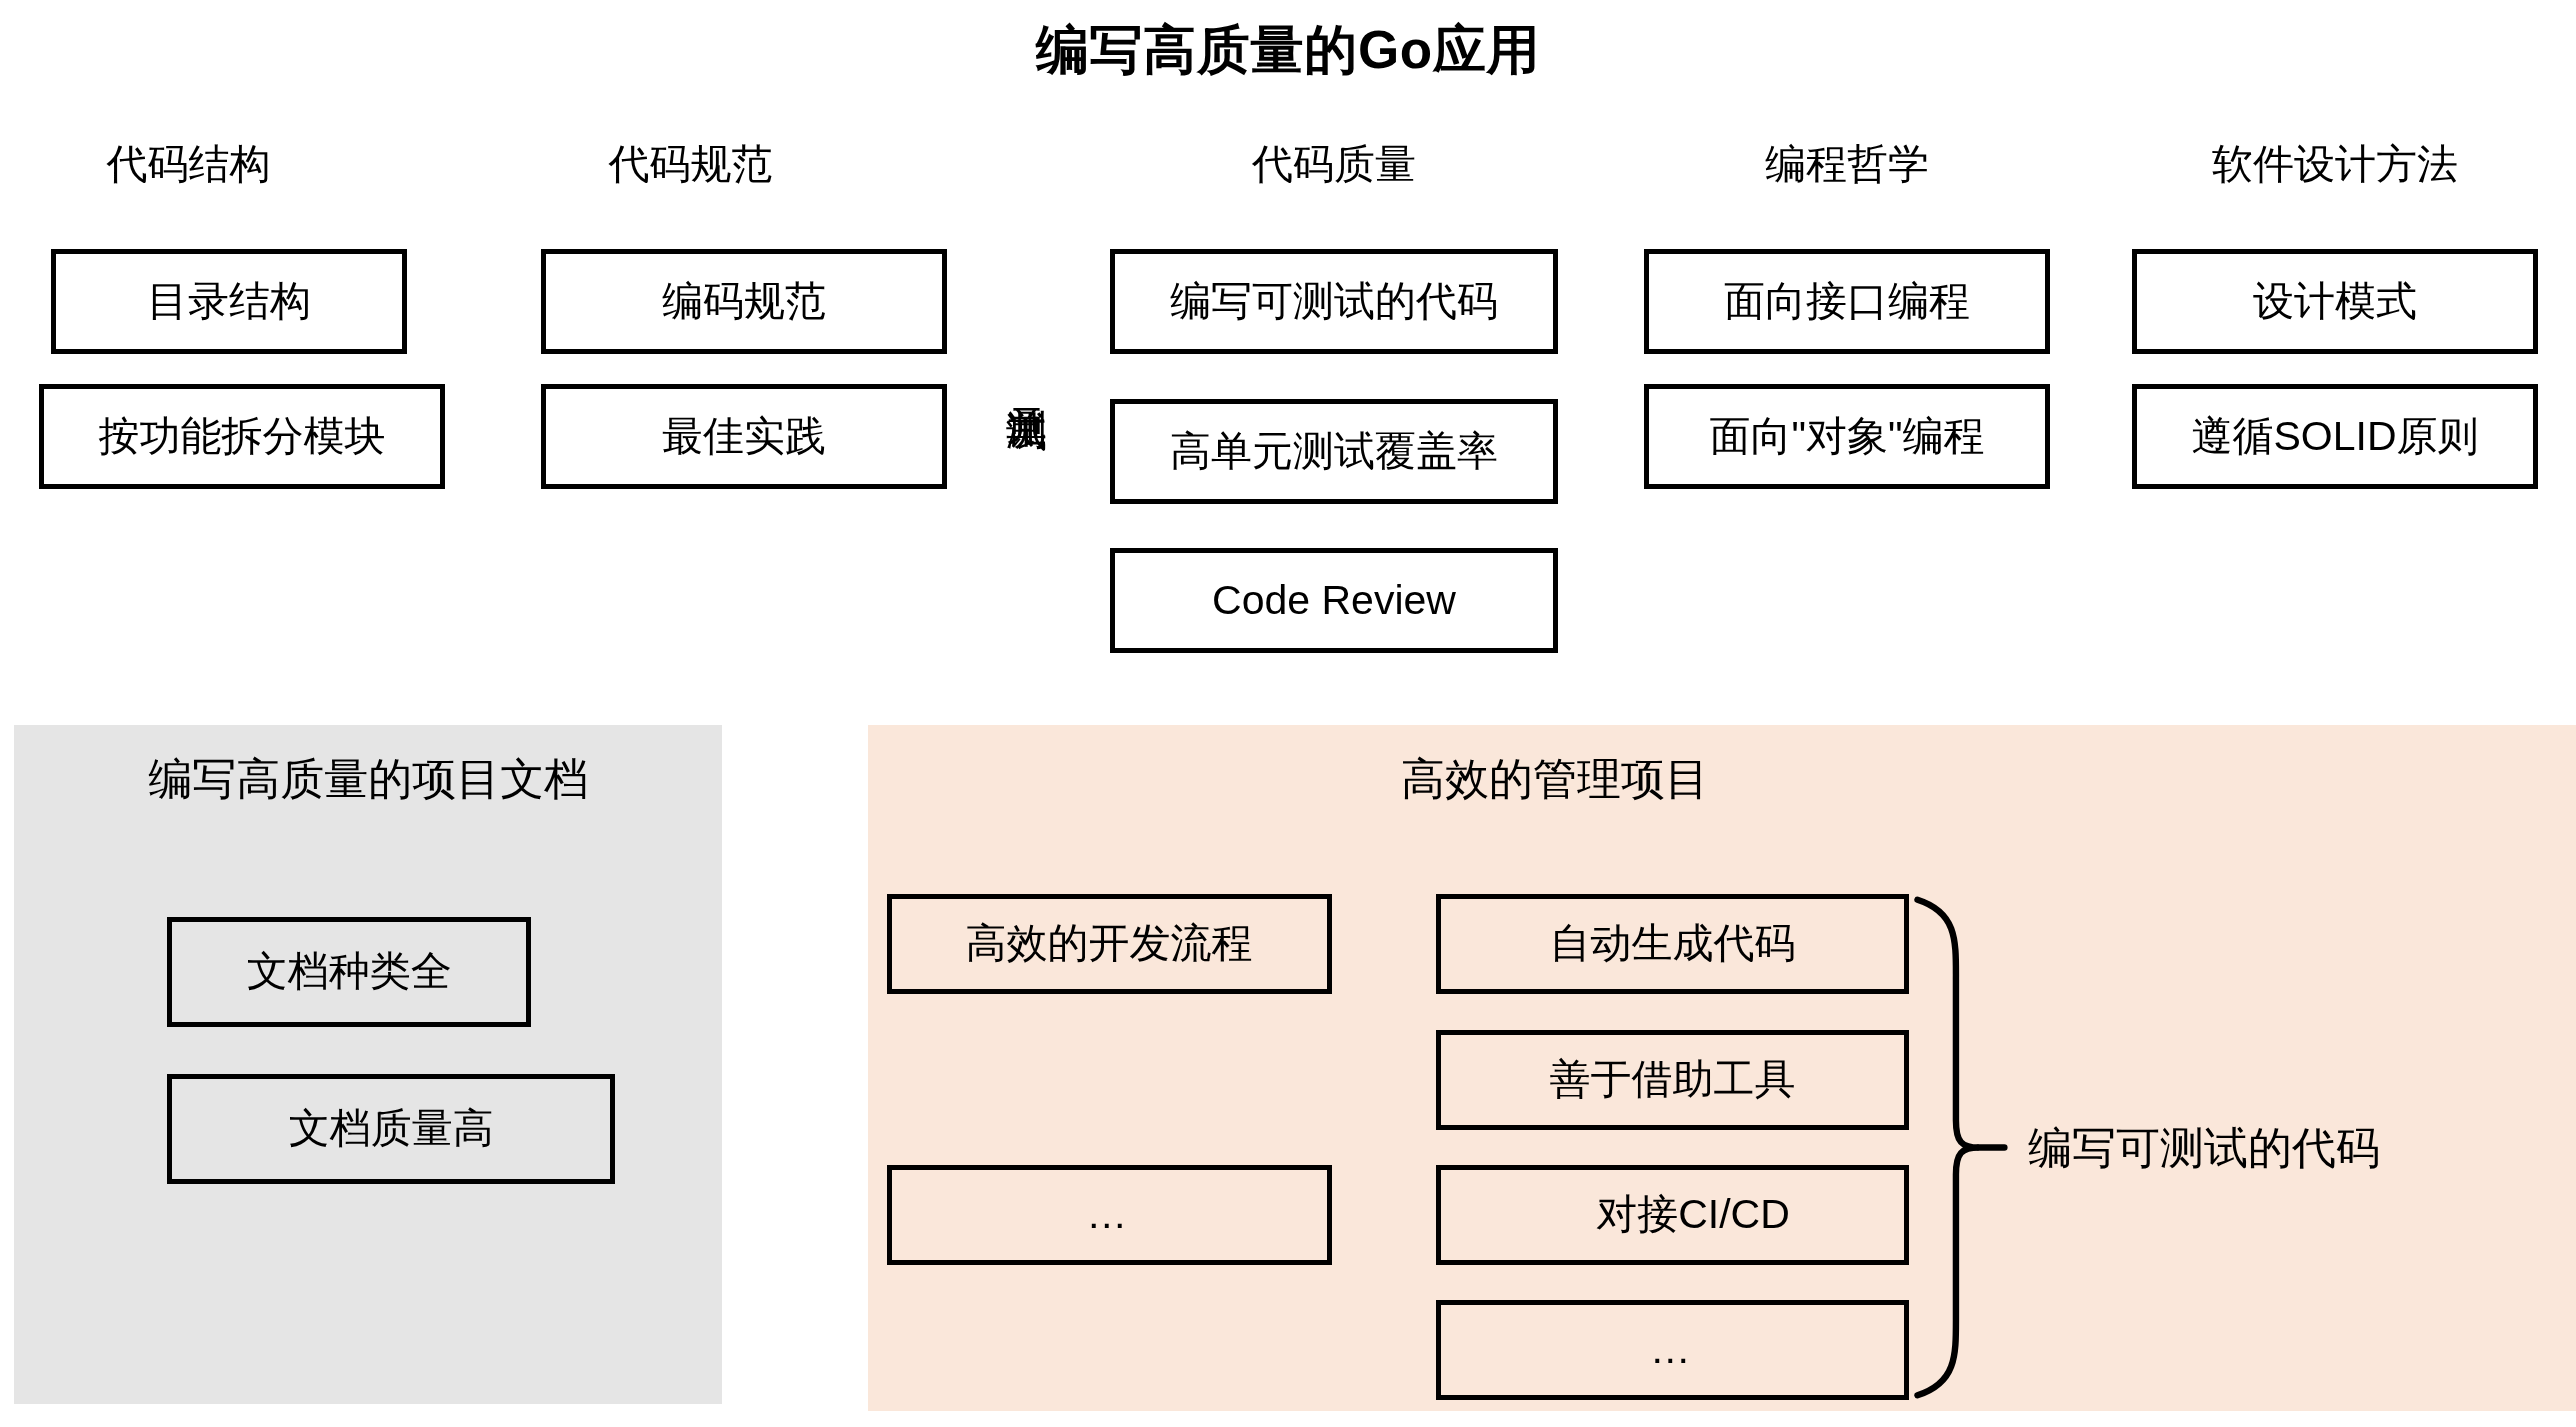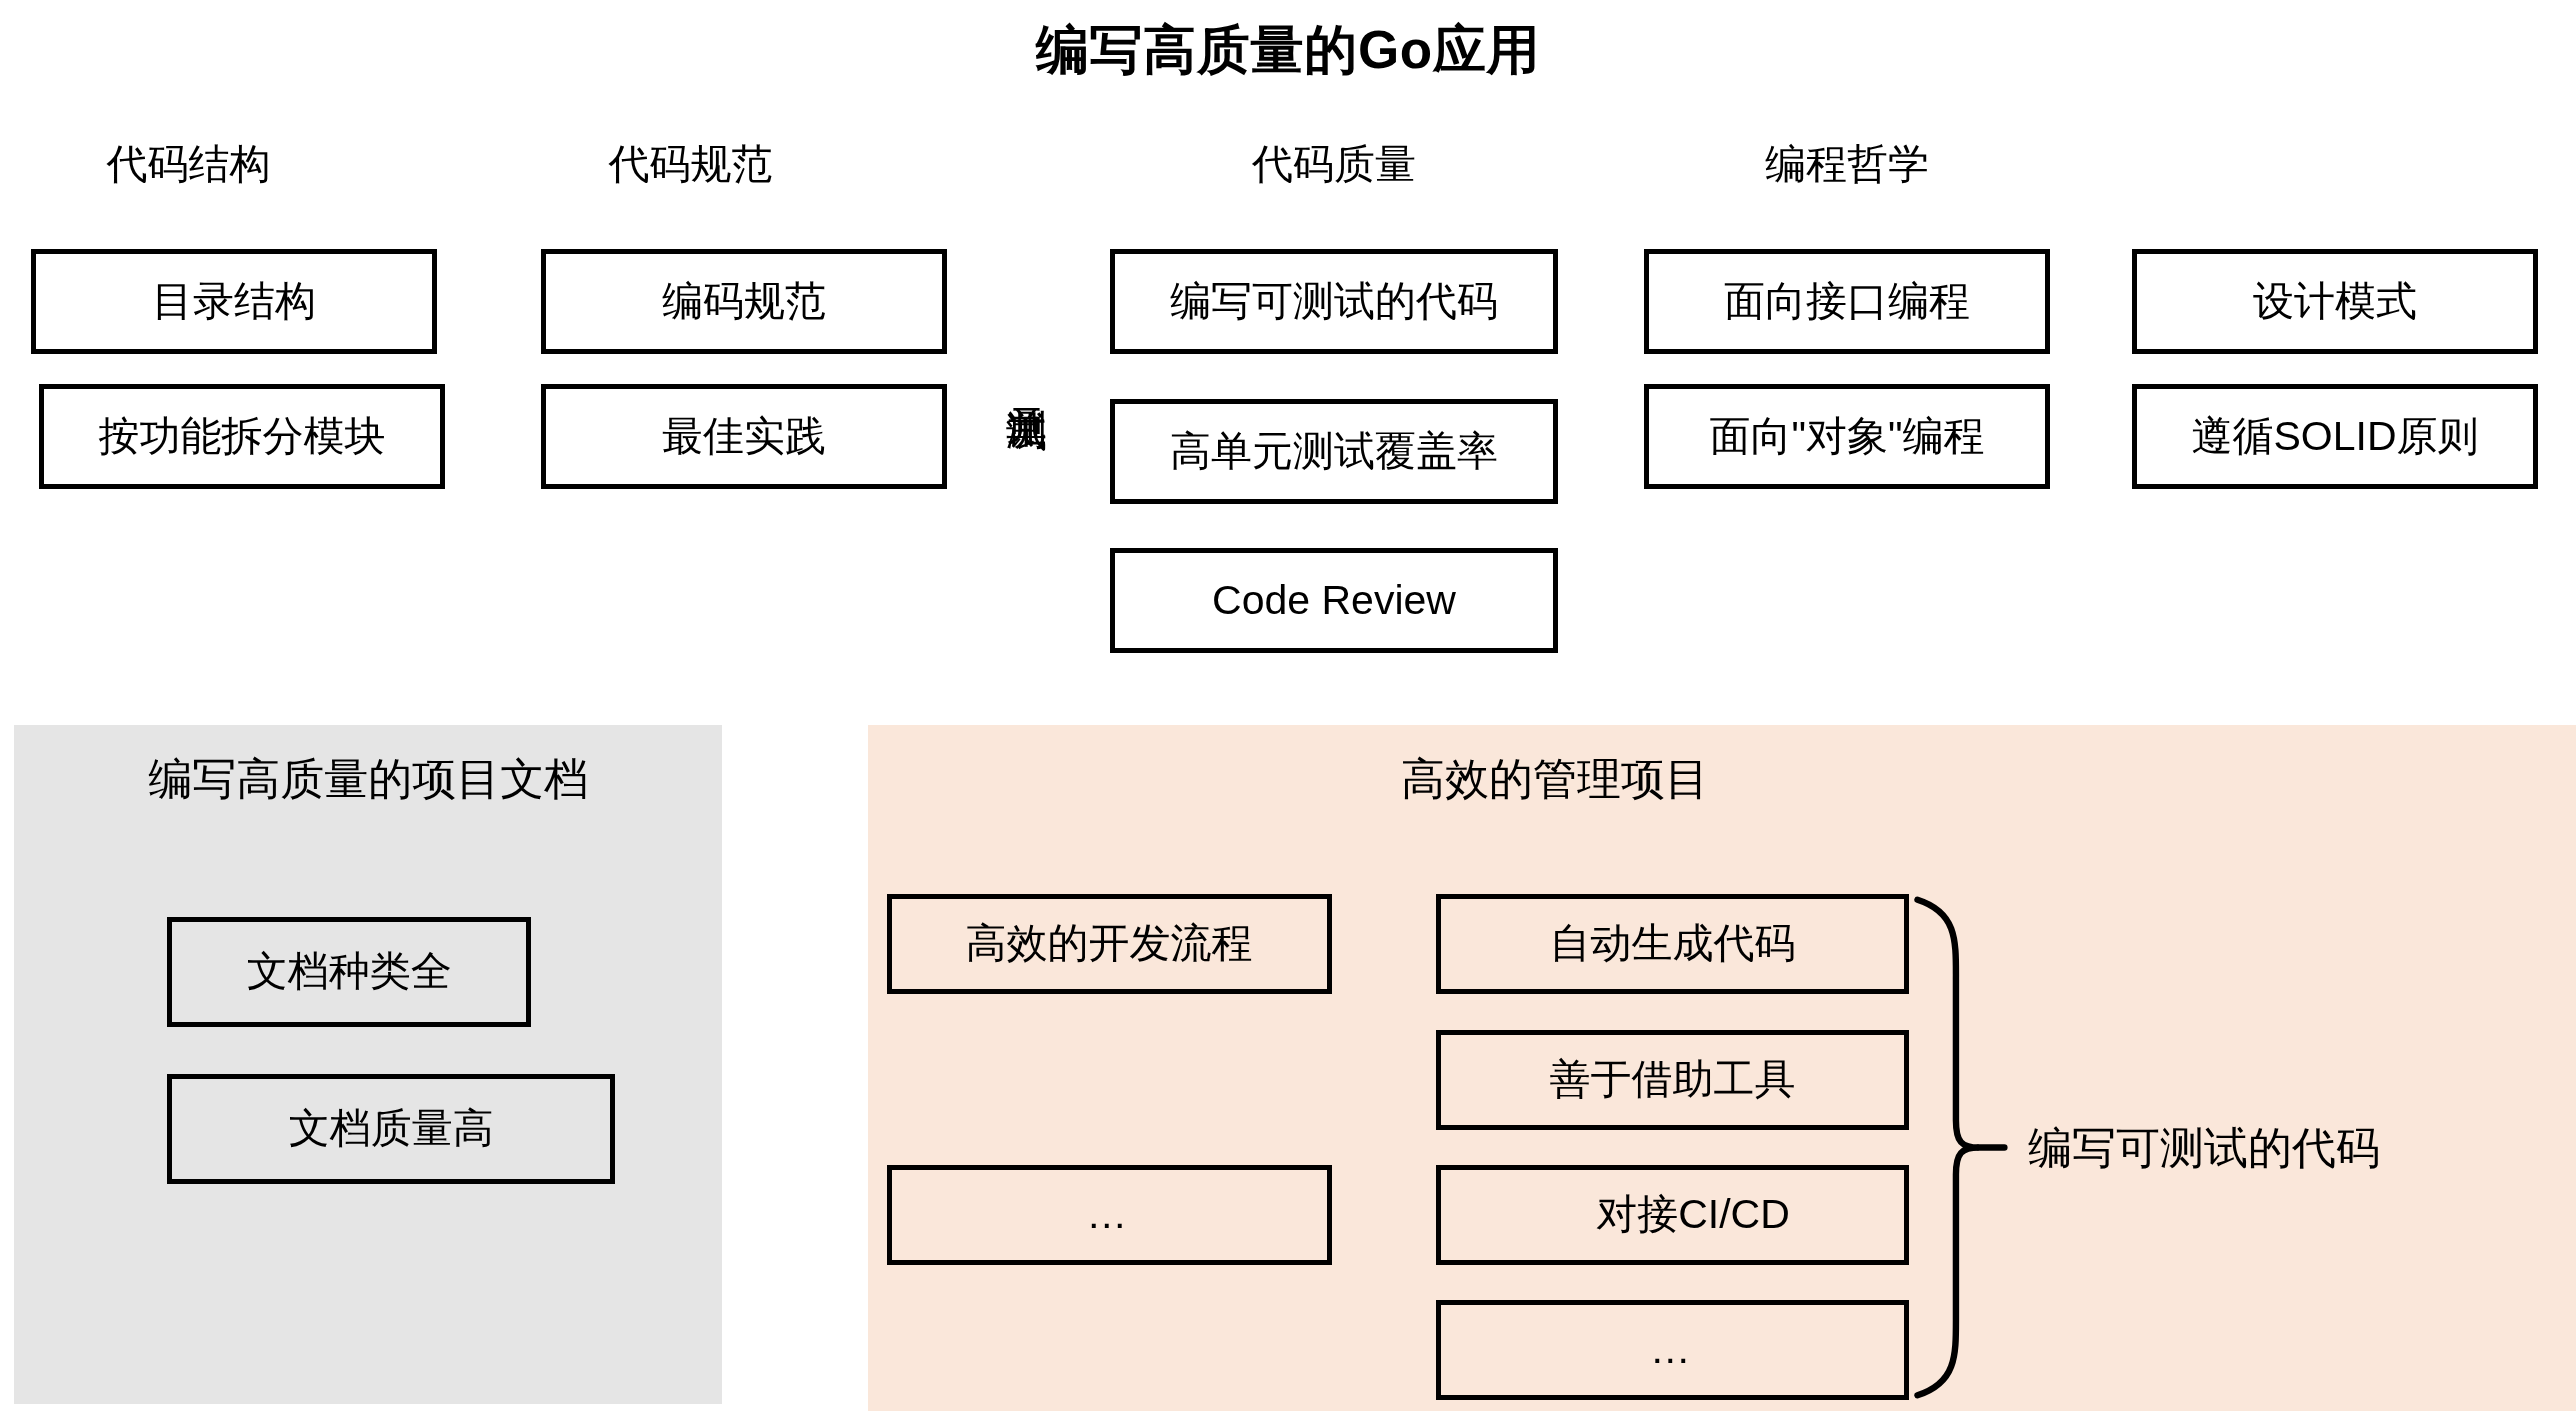--- a/index.html
+++ b/index.html
@@ -84,37 +84,38 @@
   }
 </style>
 </head>
 <body>
 
 <div id="canvas">
 
   <div class="abs main-title">编写高质量的Go应用</div>
 
   <div class="abs col-header" style="left:39px; top:142px; width:299px;">代码结构</div>
-  <div class="abs node" style="left:31px; top:249px; width:406px; height:105px;">目录结构</div>
+  <div class="abs node" style="left:51px; top:249px; width:356px; height:105px;">目录结构</div>
   <div class="abs node" style="left:39px; top:384px; width:406px; height:105px;">按功能拆分模块</div>
 
   <div class="abs col-header" style="left:541px; top:142px; width:299px;">代码规范</div>
   <div class="abs node" style="left:541px; top:249px; width:406px; height:105px;">编码规范</div>
   <div class="abs node" style="left:541px; top:384px; width:406px; height:105px;">最佳实践</div>
 
   <div class="abs col-header" style="left:1110px; top:142px; width:448px;">代码质量</div>
   <div class="abs vlabel" style="left:997px; top:249px; width:50px; height:256px;">单元测试</div>
   <div class="abs node" style="left:1110px; top:249px; width:448px; height:105px;">编写可测试的代码</div>
   <div class="abs node" style="left:1110px; top:399px; width:448px; height:105px;">高单元测试覆盖率</div>
   <div class="abs node" style="left:1110px; top:548px; width:448px; height:105px;">Code Review</div>
 
   <div class="abs col-header" style="left:1644px; top:142px; width:406px;">编程哲学</div>
   <div class="abs node" style="left:1644px; top:249px; width:406px; height:105px;">面向接口编程</div>
   <div class="abs node" style="left:1644px; top:384px; width:406px; height:105px;">面向"对象"编程</div>
 
+  <div class="abs col-header" style="left:2132px; top:142px; width:406px;">软件设计方法</div>
   <div class="abs node" style="left:2132px; top:249px; width:406px; height:105px;">设计模式</div>
   <div class="abs node" style="left:2132px; top:384px; width:406px; height:105px;">遵循SOLID原则</div>
 
   <div class="abs panel" style="left:14.2px; top:725px; width:708px; height:679px; background:#e5e5e5;">
     <div class="panel-title" style="left:0; top:30px; width:708px;">编写高质量的项目文档</div>
     <div class="node abs" style="left:153px; top:192px; width:364px; height:110px;">文档种类全</div>
     <div class="node abs" style="left:153px; top:349px; width:448px; height:110px;">文档质量高</div>
   </div>
 
   <div class="abs panel" style="left:868px; top:725px; width:1708px; height:686px; background:#FAE7DA;">

